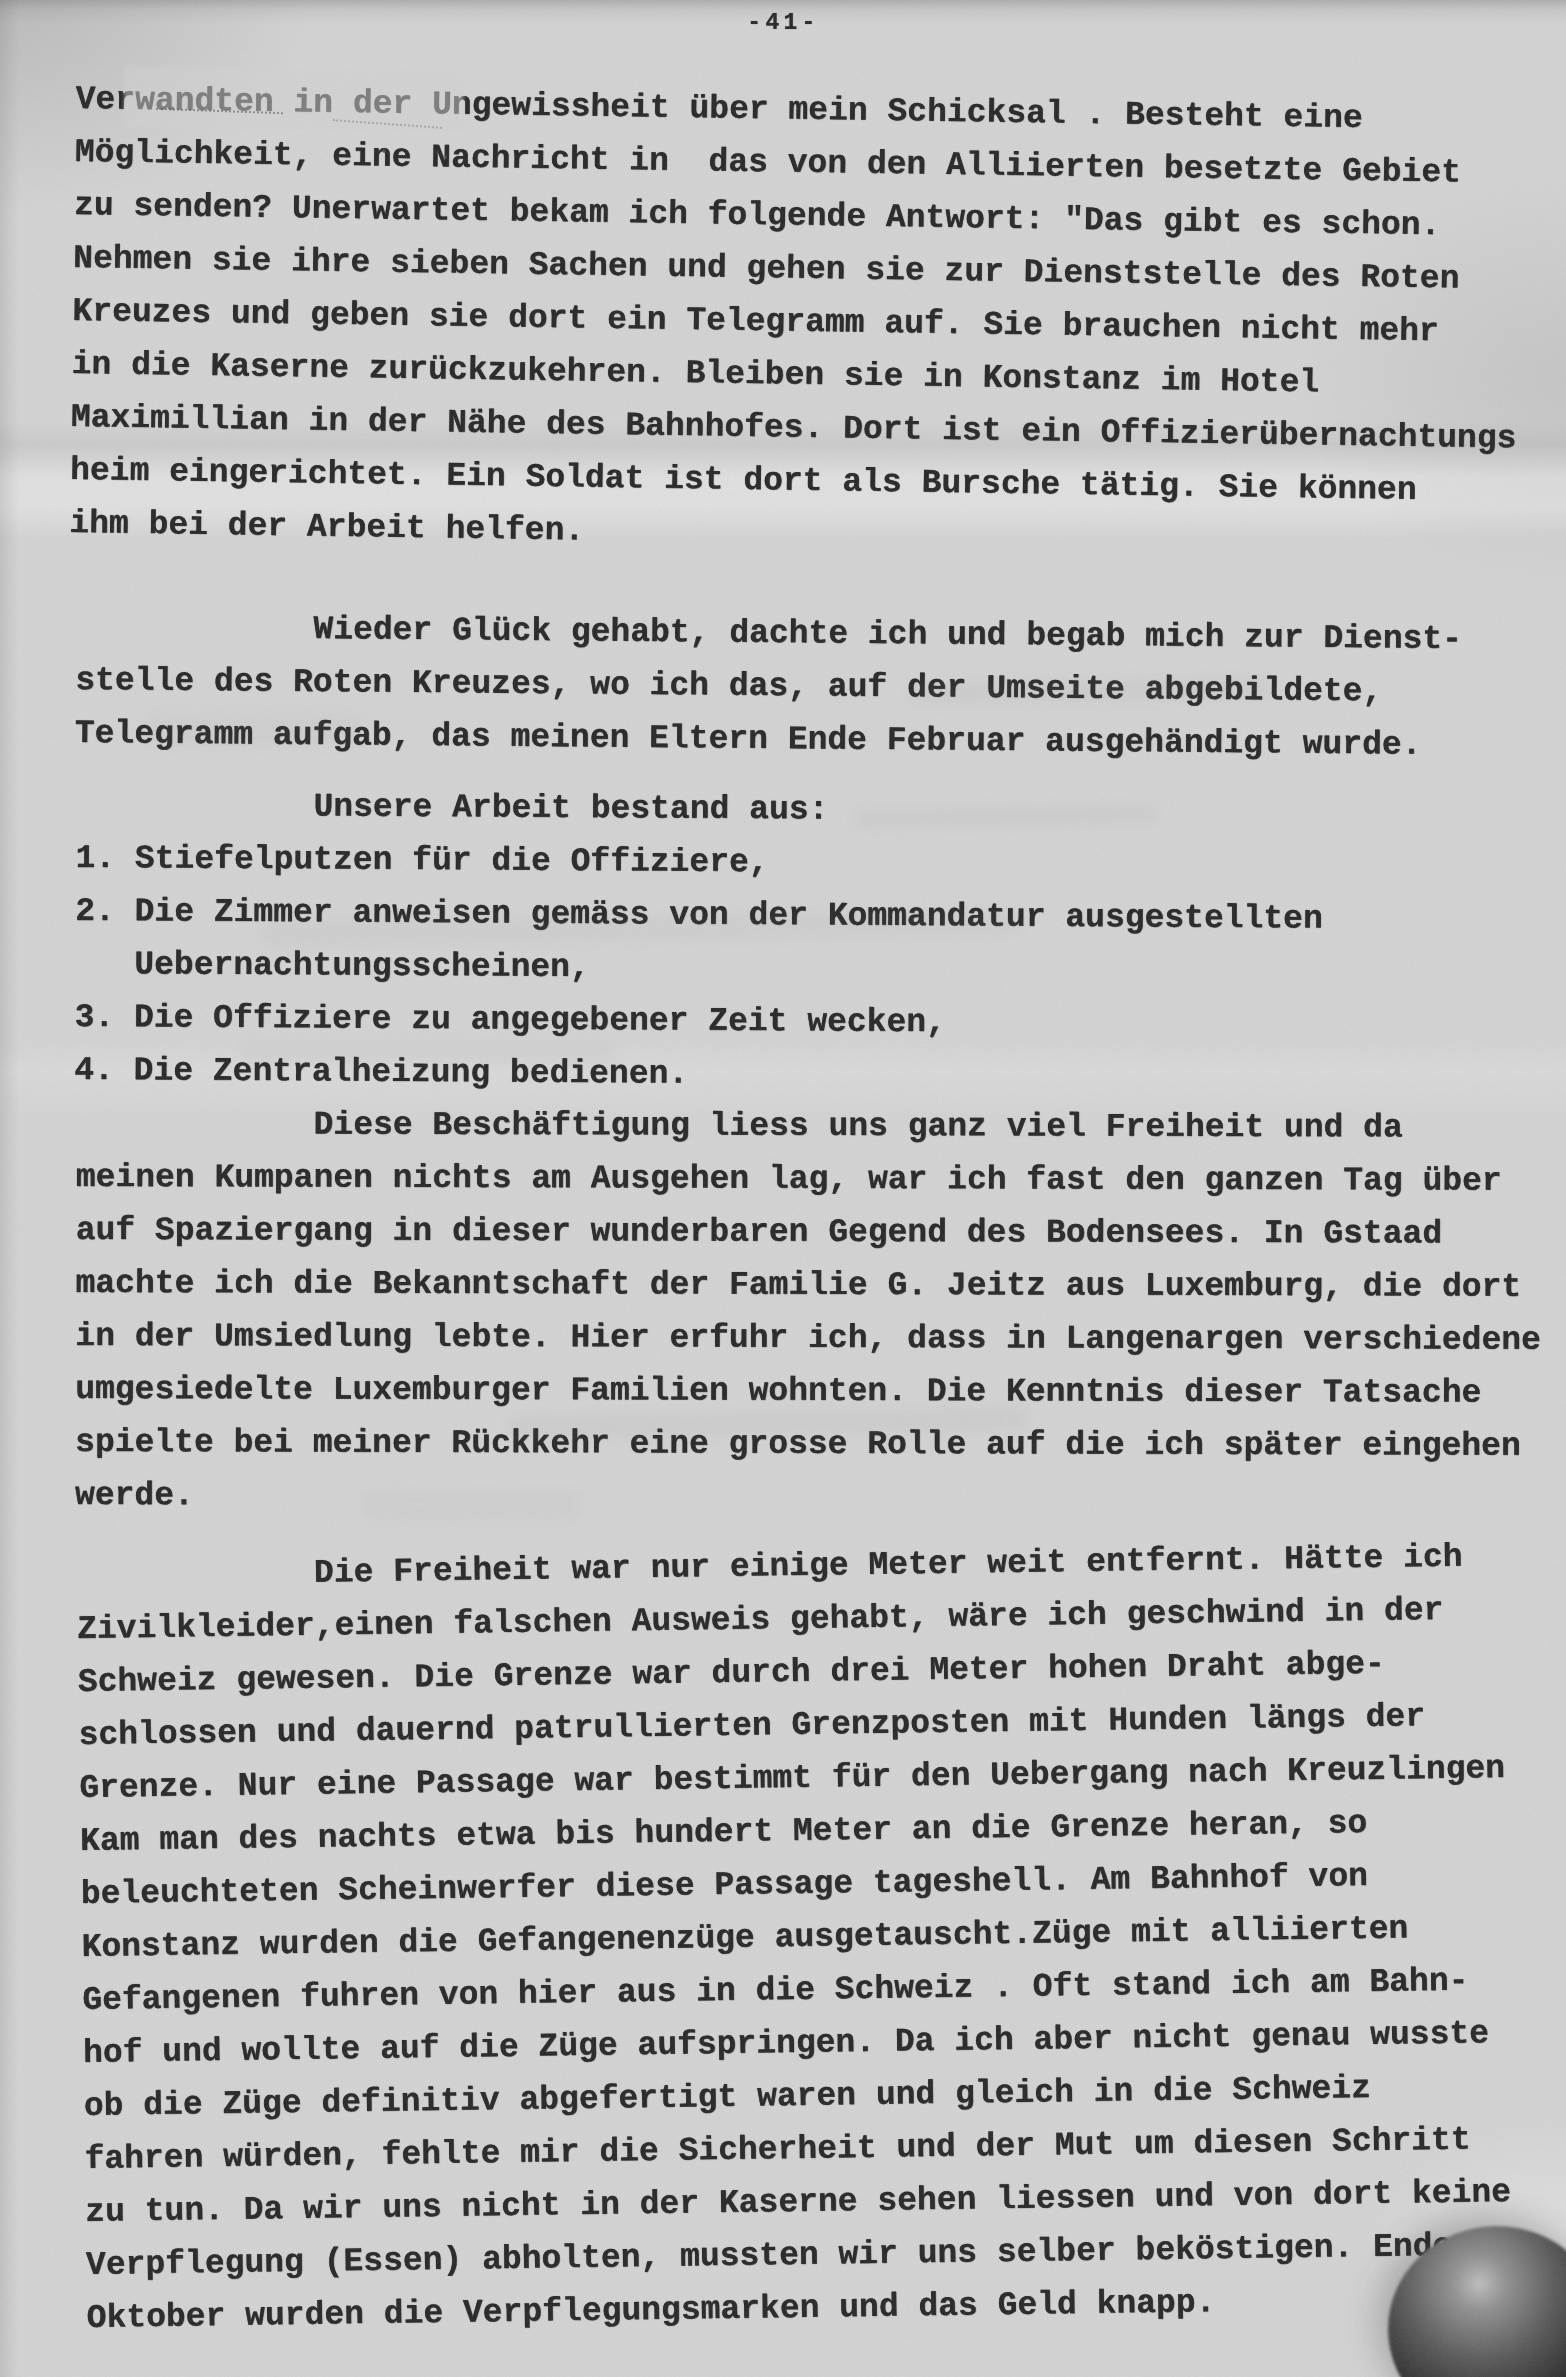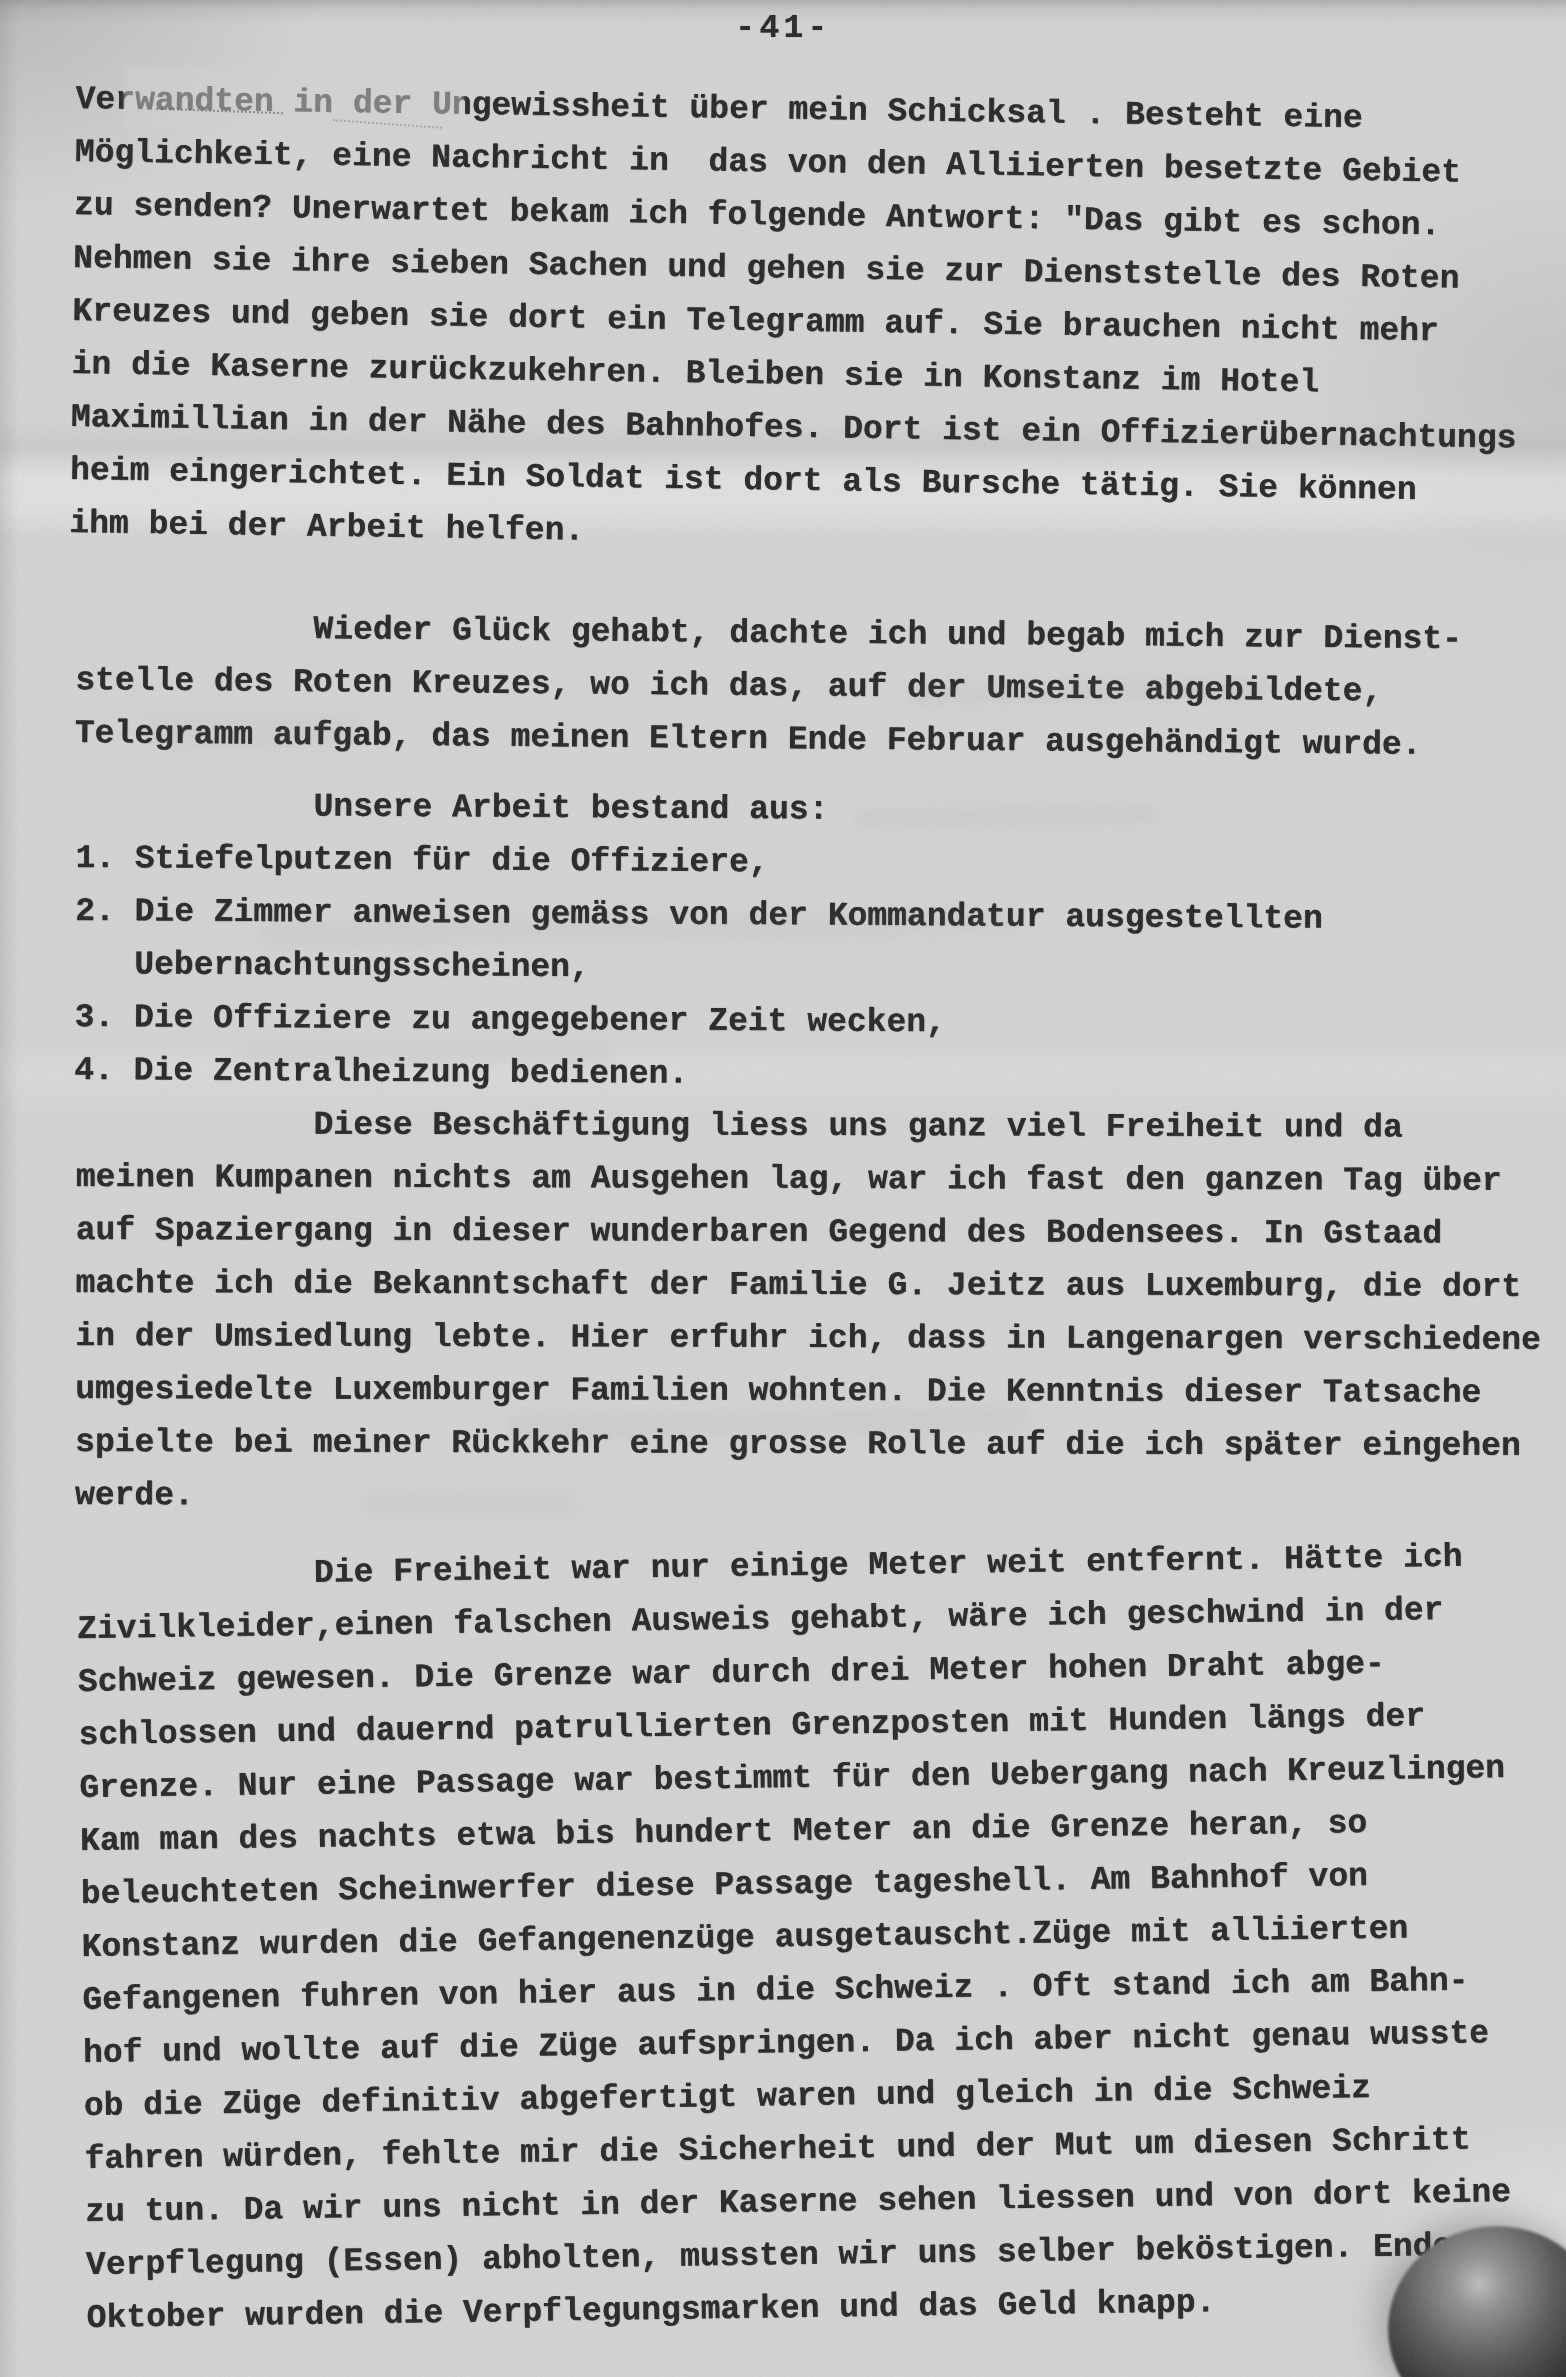--- a/index.html
+++ b/index.html
@@ -16,21 +16,21 @@
       linear-gradient(180deg, rgba(0,0,0,0) 1042px, rgba(255,255,255,.14) 1071px, rgba(0,0,0,0) 1118px),
       radial-gradient(362px 275px at 100% 16%, rgba(90,90,90,.12), rgba(90,90,90,0) 75%),
       radial-gradient(261px 217px at 99% 96%, rgba(250,250,250,.45), rgba(250,250,250,0) 75%),
       radial-gradient(140% 120% at 50% 45%, rgba(0,0,0,0) 62%, rgba(100,100,100,.12) 100%);
     font-family:"Liberation Mono","DejaVu Sans Mono",monospace;
     color:var(--ink,#242424);
   }
   .pagenum{
     position:absolute;top:10px;left:0;width:100%;
     text-align:center;
-    font-size:33px;font-weight:700;letter-spacing:4.3px;
+    font-size:23px;font-weight:700;letter-spacing:4.3px;
     text-shadow:0 0 0.9px rgba(35,35,35,.8);
   }
   .para{
     position:absolute;left:76px;
     font-size:33px;line-height:53px;font-weight:700;
     white-space:pre;
     text-shadow:0.4px 0.4px 0.7px rgba(35,35,35,.55), 0 0 0.7px rgba(35,35,35,.45);
     transform-origin:left top;
   }
   .p1{top:73px;transform:rotate(0.85deg);}

